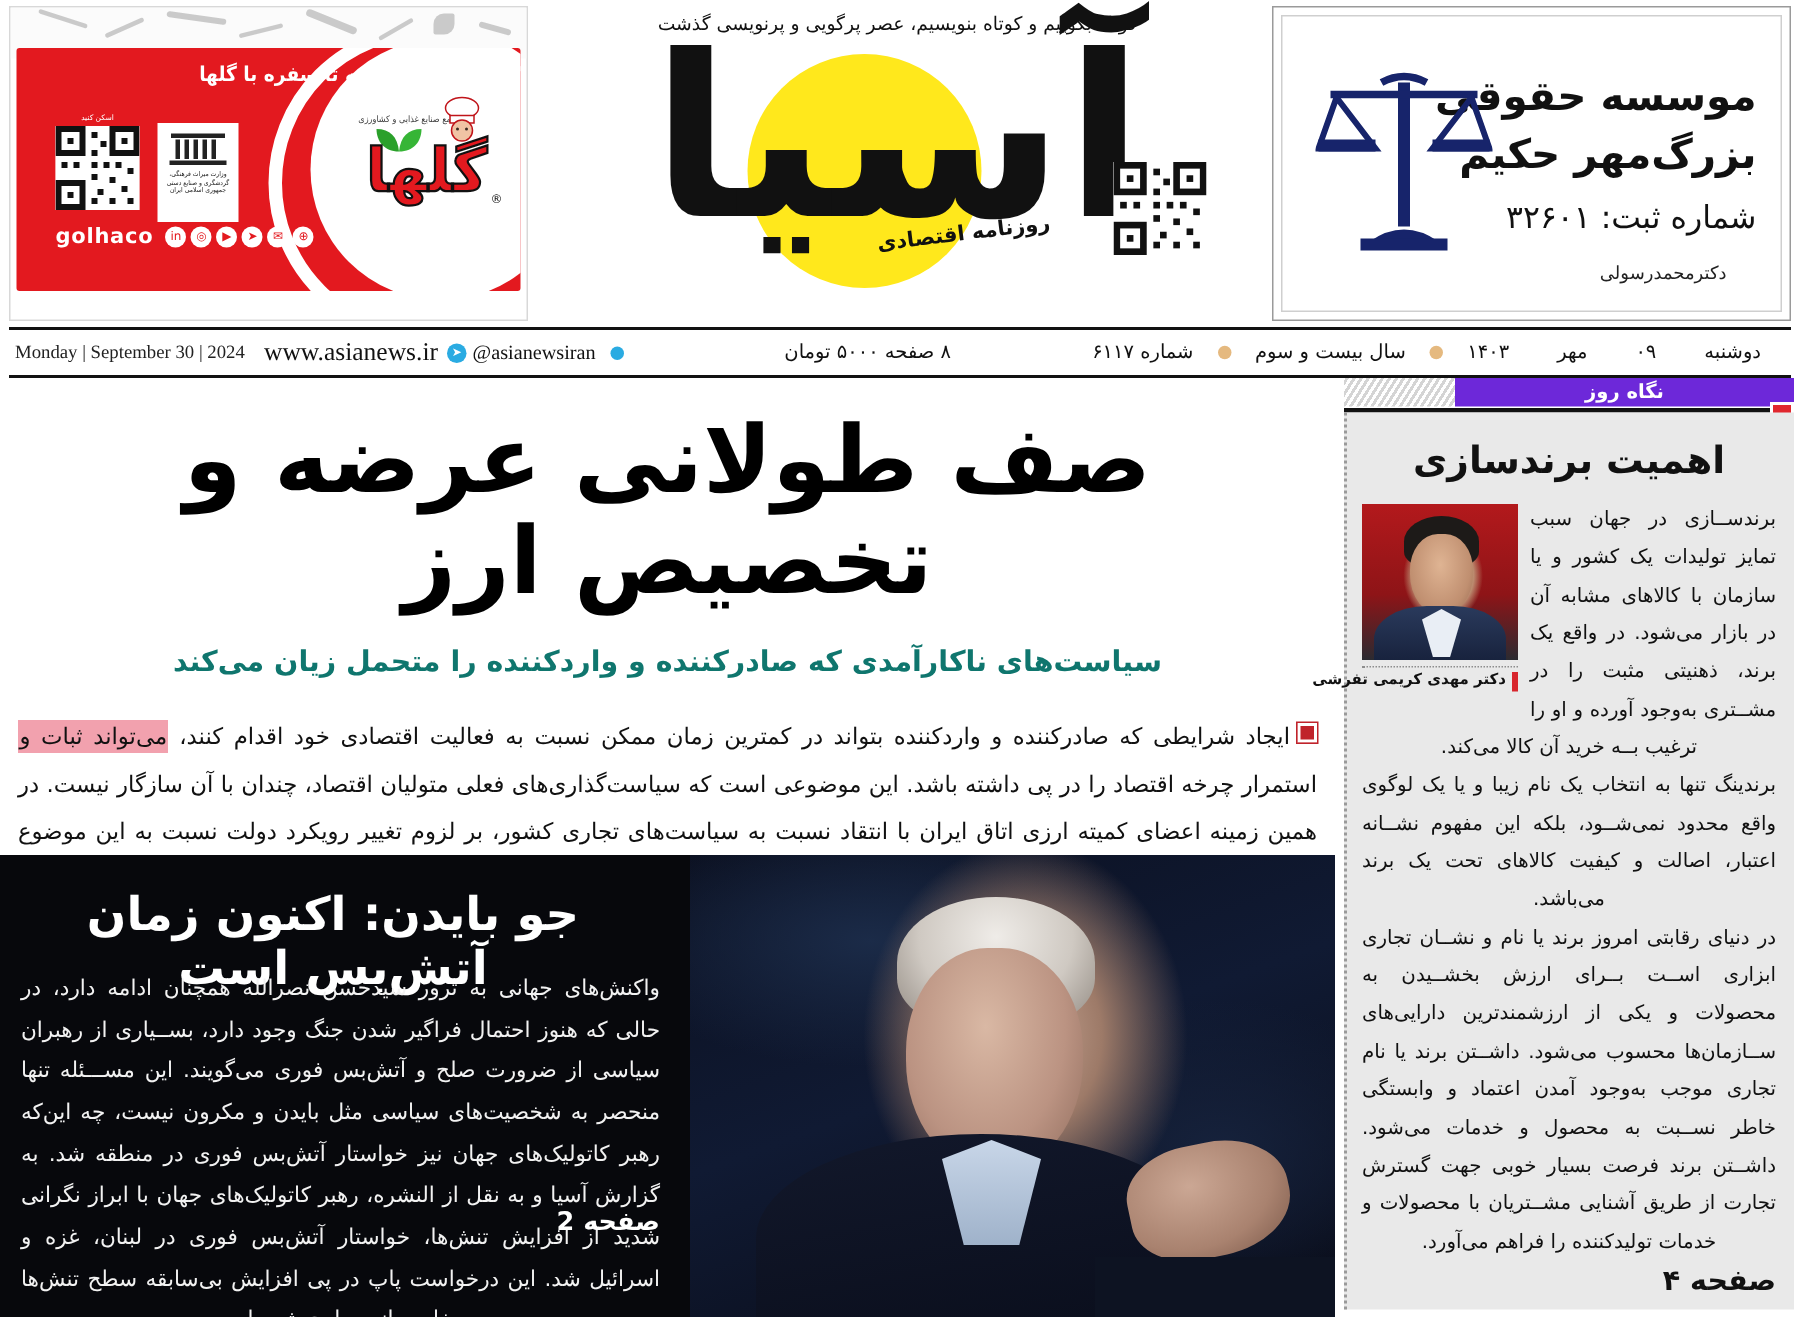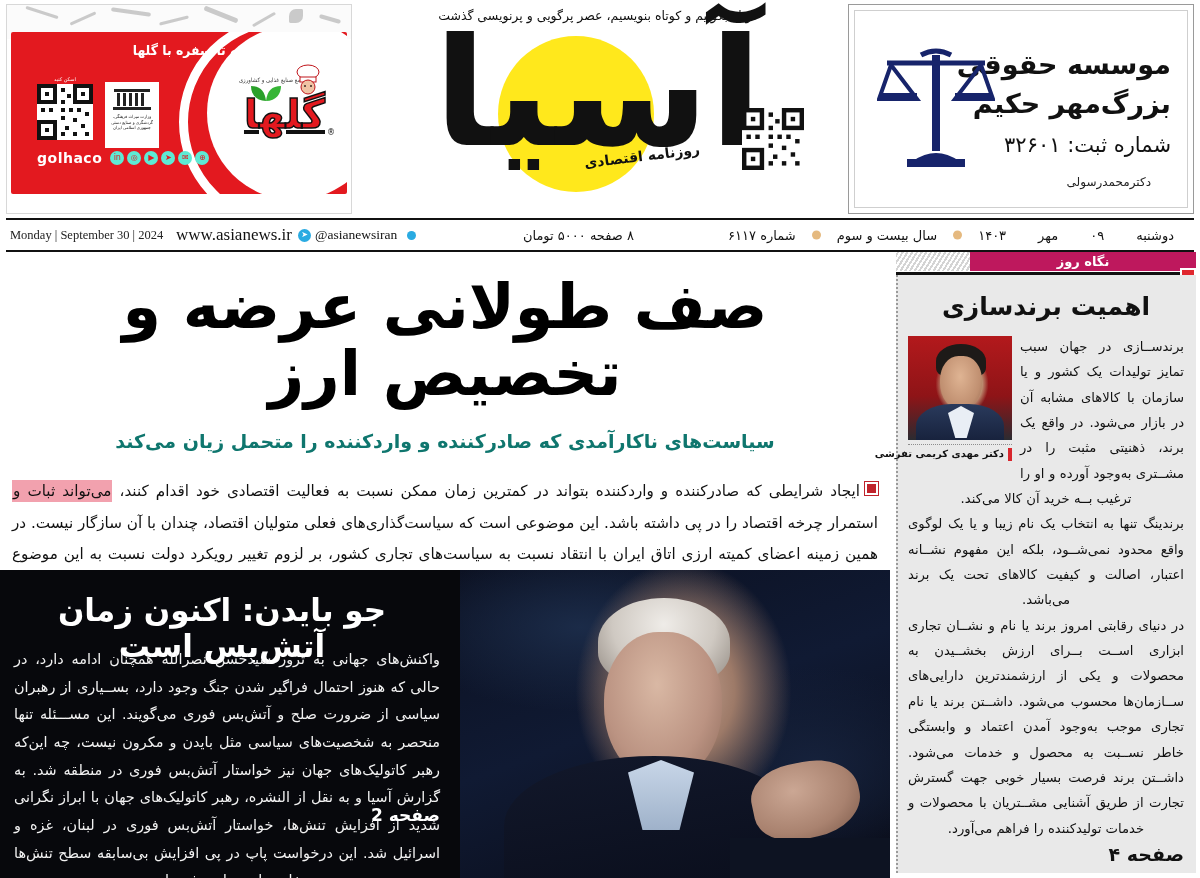--- a/index.html
+++ b/index.html
@@ -45,38 +45,38 @@
   .ad-brand-sub{
     position:absolute;right:34px;top:44px;font-size:6px;color:#3a3a3a;
     white-space:nowrap;transform:scaleX(.9);
   }
   .ad-leaf{
     position:absolute;right:64px;top:52px;width:34px;height:18px;
   }
   .ad-brand{
     position:absolute;right:22px;top:62px;
     font-size:40px;font-weight:bold;color:#e3191f;
-    -webkit-text-stroke:1.5px #111;white-space:nowrap;line-height:1;text-decoration:underline;
+    -webkit-text-stroke:1.5px #111;white-space:nowrap;line-height:1;
   }
   .ad-reg{position:absolute;right:12px;top:96px;font-size:8px;color:#111;}
   .ad-chef{position:absolute;right:24px;top:32px;width:30px;height:34px;}
   .ad-qr{
     position:absolute;left:26px;top:52px;width:56px;height:56px;background:#fff;
   }
   .ad-qr-cap{position:absolute;left:26px;top:44px;width:56px;text-align:center;font-size:5px;color:#fff;}
   .ad-unesco{
     position:absolute;left:94px;top:50px;width:54px;height:62px;background:#fff;
     display:flex;flex-direction:column;align-items:center;justify-content:flex-start;padding-top:4px;
   }
   .ad-unesco-cap{font-size:4.4px;color:#222;text-align:center;line-height:1.25;margin-top:2px;transform:scaleX(.92);}
   .ad-social{
     position:absolute;left:26px;top:118px;display:flex;align-items:center;gap:3px;
   }
   .soc{
-    width:14px;height:14px;border-radius:50%;background:#5eead4;
+    width:14px;height:14px;border-radius:50%;background:#ffffff;
     display:flex;align-items:center;justify-content:center;
     font-size:8px;color:#e3191f;line-height:1;
   }
   .ad-handle{
     color:#fff;font-size:14px;font-weight:bold;margin-right:5px;letter-spacing:.5px;
     font-family:"DejaVu Sans",sans-serif;direction:ltr;
   }
 
   
   .logo-wrap{
@@ -261,21 +261,21 @@
   .sec{position:relative;width:300px;margin-right:4px;}
   .sec-tab{
     position:relative;height:19px;display:flex;justify-content:flex-start;
     align-items:stretch;direction:ltr;
   }
   .tab-stripes{
     width:74px;height:19px;
     background:repeating-linear-gradient(-58deg,#ffffff 0 2px,#d4d4d4 2px 4px);
   }
   .tab-red{
-    flex:1;background:#be185d;color:#fff;font-size:13px;font-weight:bold;
+    flex:1;background:#6d28d9;color:#fff;font-size:13px;font-weight:bold;
     display:flex;align-items:center;justify-content:center;direction:rtl;
     letter-spacing:4px;
   }
   .sec-rule{
     position:relative;height:3px;background:#111;margin-top:1px;
   }
   .sec-sq{
     position:absolute;right:0;top:-4px;width:12px;height:12px;
     background:#e0272e;border:2px solid #fff;
   }

